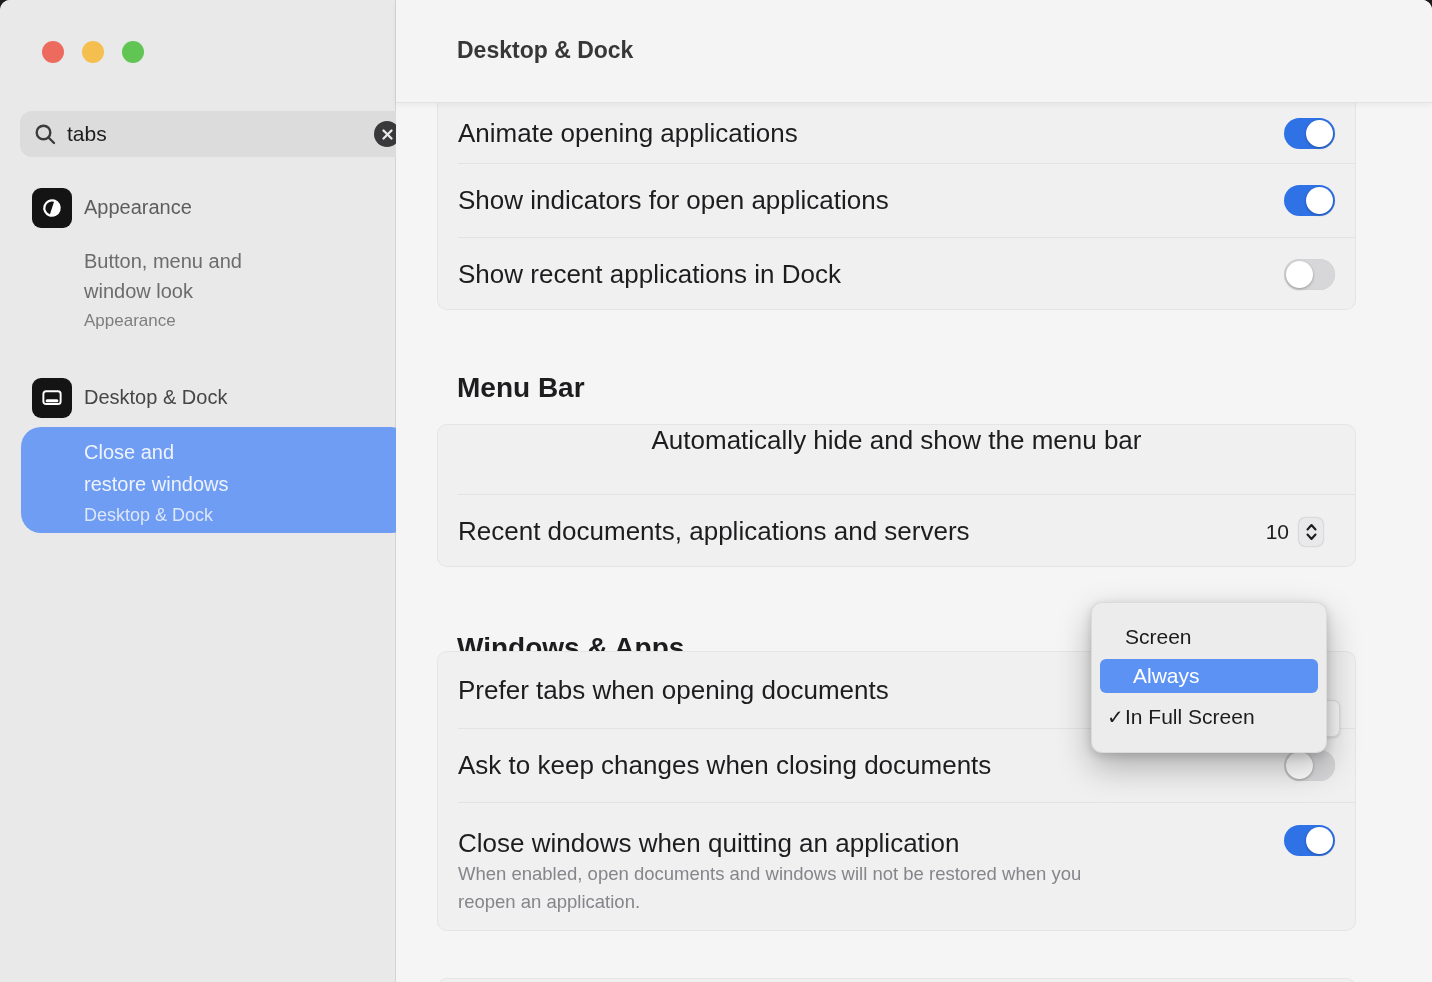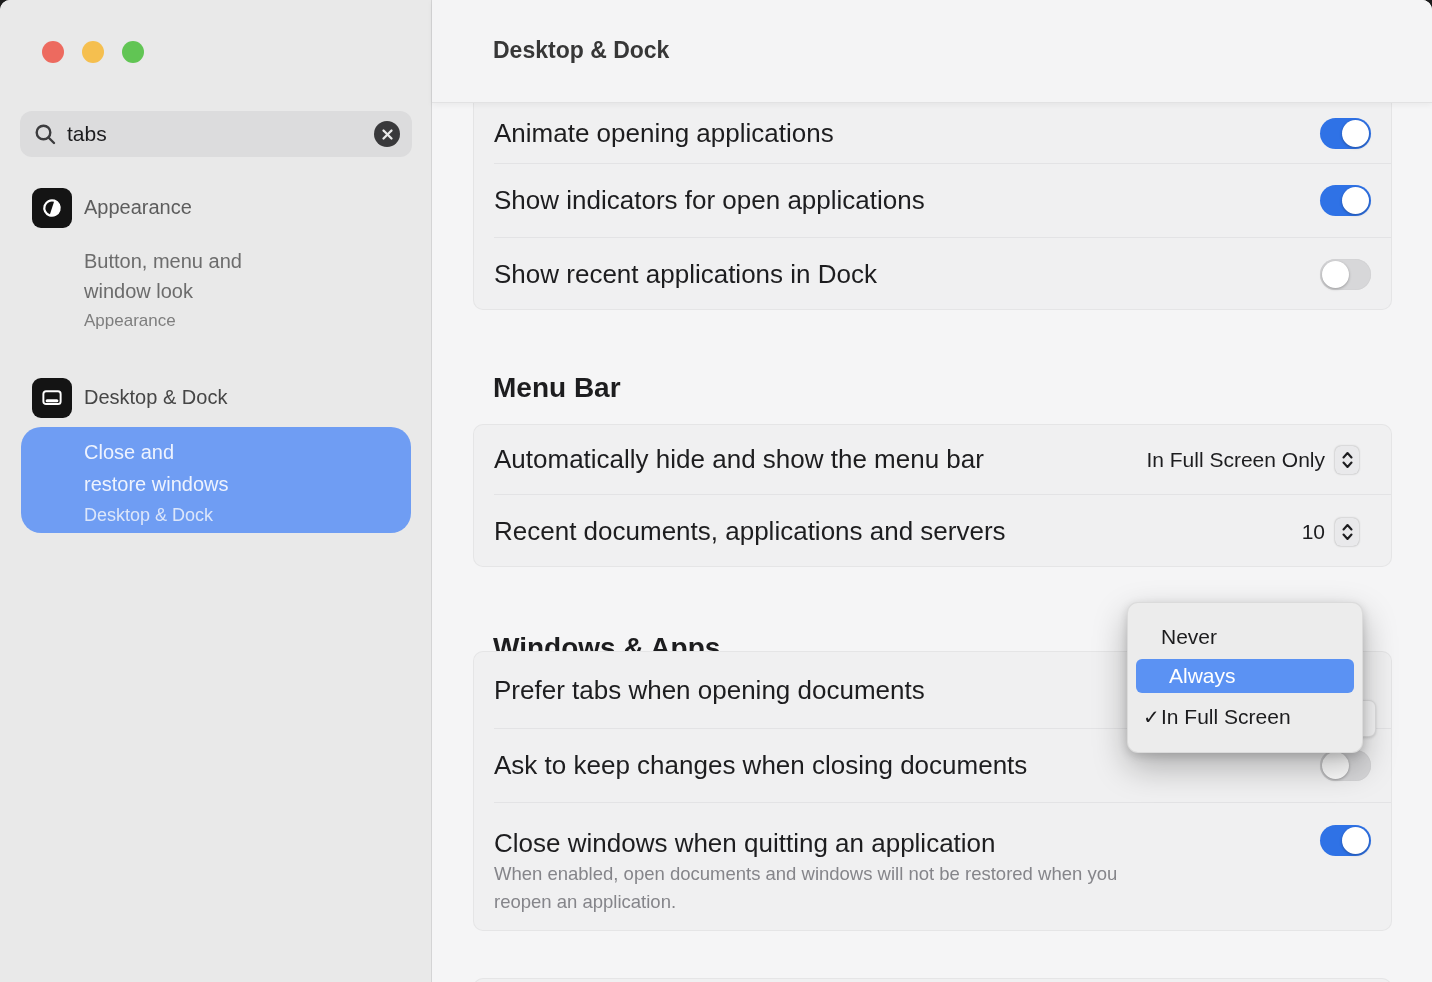--- a/index.html
+++ b/index.html
@@ -1,20 +1,20 @@
 <!DOCTYPE html>
 <html><head>
 <meta charset="utf-8">
 <style>
   * { margin:0; padding:0; box-sizing:border-box; }
   html,body { width:1432px; height:982px; background:#1c1c1c; font-family:"Liberation Sans","DejaVu Sans",sans-serif; overflow:hidden; }
   #window { position:relative; width:1432px; height:982px; border-radius:10px 10px 0 0; overflow:hidden; display:flex; background:#f5f5f6; }
 
   
-  #sidebar { position:relative; width:432px; height:100%; background:#e9e9e9; border-right:1px solid #d4d4d5; flex:0 0 auto; }
+  #sidebar { position:relative; width:396px; height:100%; background:#e9e9e9; border-right:1px solid #d4d4d5; flex:0 0 auto; }
   .traffic { position:absolute; top:41px; width:22px; height:22px; border-radius:50%; }
   #tl-close { left:42px; }
   #tl-min   { left:82px; }
   #tl-zoom  { left:122px; }
   #search-field { position:absolute; left:20px; top:111px; width:392px; height:46px; background:#dcdcdd; border-radius:12px; display:flex; align-items:center; padding:0 12px 0 14px; }
   #search-field .mag { flex:0 0 auto; margin-right:10px; display:flex; }
   #search-text { font-size:21px; color:#1c1c1e; flex:1 1 auto; }
   #search-clear { flex:0 0 auto; width:26px; height:26px; border-radius:50%; background:#39393b; display:flex; align-items:center; justify-content:center; }
 
   .side-item { position:absolute; left:0; width:432px; }
@@ -41,21 +41,21 @@
   .row-label { font-size:26px; color:#1d1d1f; white-space:nowrap; }
   .section-head { position:absolute; left:61px; font-size:28px; font-weight:700; color:#1d1d1f; white-space:nowrap; }
 
   #card-dock { top:103px; height:207px; border-top:none; border-radius:0 0 10px 10px; }
   #card-dock .r1 { height:60px; }
   #card-dock .r2 { height:73px; }
   #card-dock .r3 { height:72px; }
 
   #menubar-head { top:372px; }
   #card-menubar { top:424px; height:143px; border-radius:10px; }
-  #card-menubar .r1 { height:69px; }
+  #card-menubar .r1 { height:69px;flex-direction:column; }
   #card-menubar .r2 { height:73px; }
 
   #windows-head { top:632px; }
   #card-windows { top:651px; height:280px; border-radius:10px; }
   #card-windows .r1 { height:76px; }
   #card-windows .r2 { height:73px; }
   #card-windows .r3 { position:relative; height:129px; display:block; }
   #card-windows .r3 .row-label { position:absolute; left:20px; top:25px; }
   #card-windows .r3 .toggle { position:absolute; right:20px; top:22px; }
   #row-desc { position:absolute; left:20px; top:57px; }
@@ -175,29 +175,20 @@
         <span class="toggle off">
             <span class="knob"></span>
           </span>
       </div>
     </div>
 
     <div class="section-head" id="menubar-head">Menu Bar</div>
     <div class="card" id="card-menubar">
       <div class="row r1">
         <span class="row-label">Automatically hide and show the menu bar</span>
-        <span class="val-group">
-          <span class="val-text">In Full Screen Only</span>
-          <span class="stepper">
-            <svg width="13" height="20" viewBox="0 0 13 20">
-                <path d="M2.5 7.5 L6.5 3 L10.5 7.5" fill="none" stroke="#1d1d1f" stroke-width="2.1" stroke-linecap="round" stroke-linejoin="round"></path>
-                <path d="M2.5 12.5 L6.5 17 L10.5 12.5" fill="none" stroke="#1d1d1f" stroke-width="2.1" stroke-linecap="round" stroke-linejoin="round"></path>
-              </svg>
-          </span>
-        </span>
       </div>
       <div class="sep"></div>
       <div class="row r2">
         <span class="row-label">Recent documents, applications and servers</span>
         <span class="val-group">
           <span class="val-text">10</span>
           <span class="stepper">
             <svg width="13" height="20" viewBox="0 0 13 20">
                 <path d="M2.5 7.5 L6.5 3 L10.5 7.5" fill="none" stroke="#1d1d1f" stroke-width="2.1" stroke-linecap="round" stroke-linejoin="round"></path>
                 <path d="M2.5 12.5 L6.5 17 L10.5 12.5" fill="none" stroke="#1d1d1f" stroke-width="2.1" stroke-linecap="round" stroke-linejoin="round"></path>
@@ -232,21 +223,21 @@
       </div>
     </div>
 
     <div class="card" id="card-next"></div>
 
     <div id="popup-button"></div>
 
     <div id="popup-menu">
       <div class="menu-item" id="menu-never">
         <span class="menu-check"></span>
-        <span class="menu-label">Never</span>
+        <span class="menu-label">Screen</span>
       </div>
       <div class="menu-item" id="menu-always">
         <span class="menu-check"></span>
         <span class="menu-label">Always</span>
       </div>
       <div class="menu-item" id="menu-fullscreen">
         <span class="menu-check">✓</span>
         <span class="menu-label">In Full Screen</span>
       </div>
     </div>

